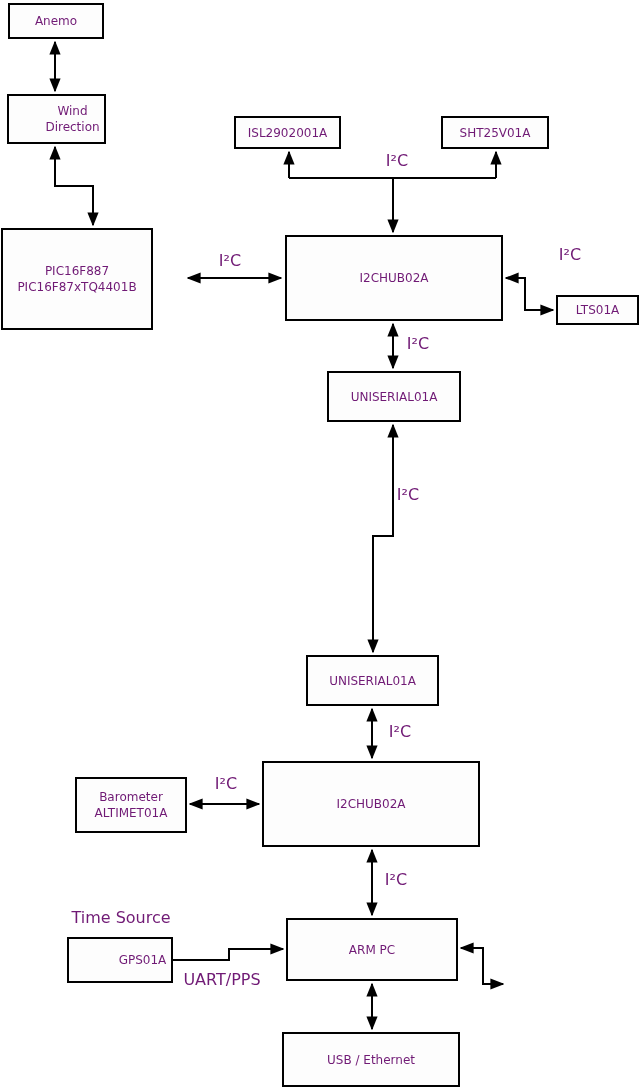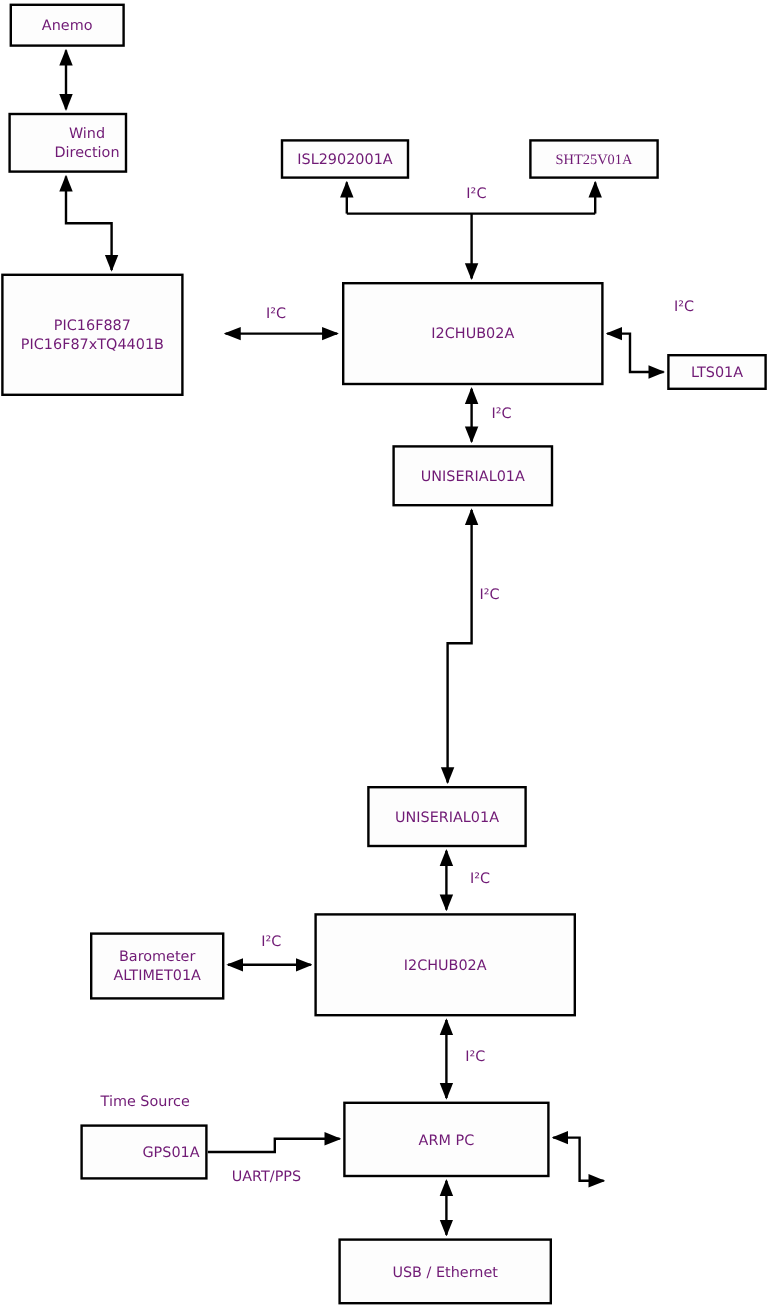--- a/index.html
+++ b/index.html
@@ -30,21 +30,21 @@
     display: flex;
     align-items: center;
     justify-content: center;
     text-align: center;
     font-size: 12px;
     line-height: 16px;
     white-space: pre-line;
   }
   .edge-label {
     position: absolute;
-    font-size: 12px;
+    font-size: 16px;
     line-height: 14px;
     transform: translate(-50%, -50%);
     white-space: nowrap;
   }
 </style>
 </head>
 <body>
 
 <div id="canvas">
 
@@ -73,21 +73,21 @@
       <path d="M372,984 L372,1029" marker-start="url(#arrow)" marker-end="url(#arrow)"></path>
     </g>
   </svg>
 
   <div class="node" style="left:8px;   top:3px;    width:96px;  height:36px;">Anemo</div>
   <div class="node" style="left:7px;   top:94px;   width:99px;  height:50px;padding-left:32px;">Wind
 Direction</div>
   <div class="node" style="left:1px;   top:228px;  width:152px; height:102px;">PIC16F887
 PIC16F87xTQ4401B</div>
   <div class="node" style="left:234px; top:116px;  width:107px; height:33px;">ISL2902001A</div>
-  <div class="node" style="left:441px; top:116px;  width:108px; height:33px;font-family:Liberation Serif, serif;">SHT25V01A</div>
+  <div class="node" style="left:441px; top:116px;  width:108px; height:33px;">SHT25V01A</div>
   <div class="node" style="left:285px; top:235px;  width:218px; height:86px;">I2CHUB02A</div>
   <div class="node" style="left:556px; top:295px;  width:83px;  height:30px;">LTS01A</div>
   <div class="node" style="left:327px; top:371px;  width:134px; height:51px;">UNISERIAL01A</div>
   <div class="node" style="left:306px; top:655px;  width:133px; height:51px;">UNISERIAL01A</div>
   <div class="node" style="left:262px; top:761px;  width:218px; height:86px;">I2CHUB02A</div>
   <div class="node" style="left:75px;  top:777px;  width:112px; height:56px;">Barometer
 ALTIMET01A</div>
   <div class="node" style="left:67px;  top:937px;  width:106px; height:46px;padding-left:45px;">GPS01A</div>
   <div class="node" style="left:286px; top:918px;  width:172px; height:63px;">ARM PC</div>
   <div class="node" style="left:282px; top:1032px; width:178px; height:55px;">USB / Ethernet</div>

